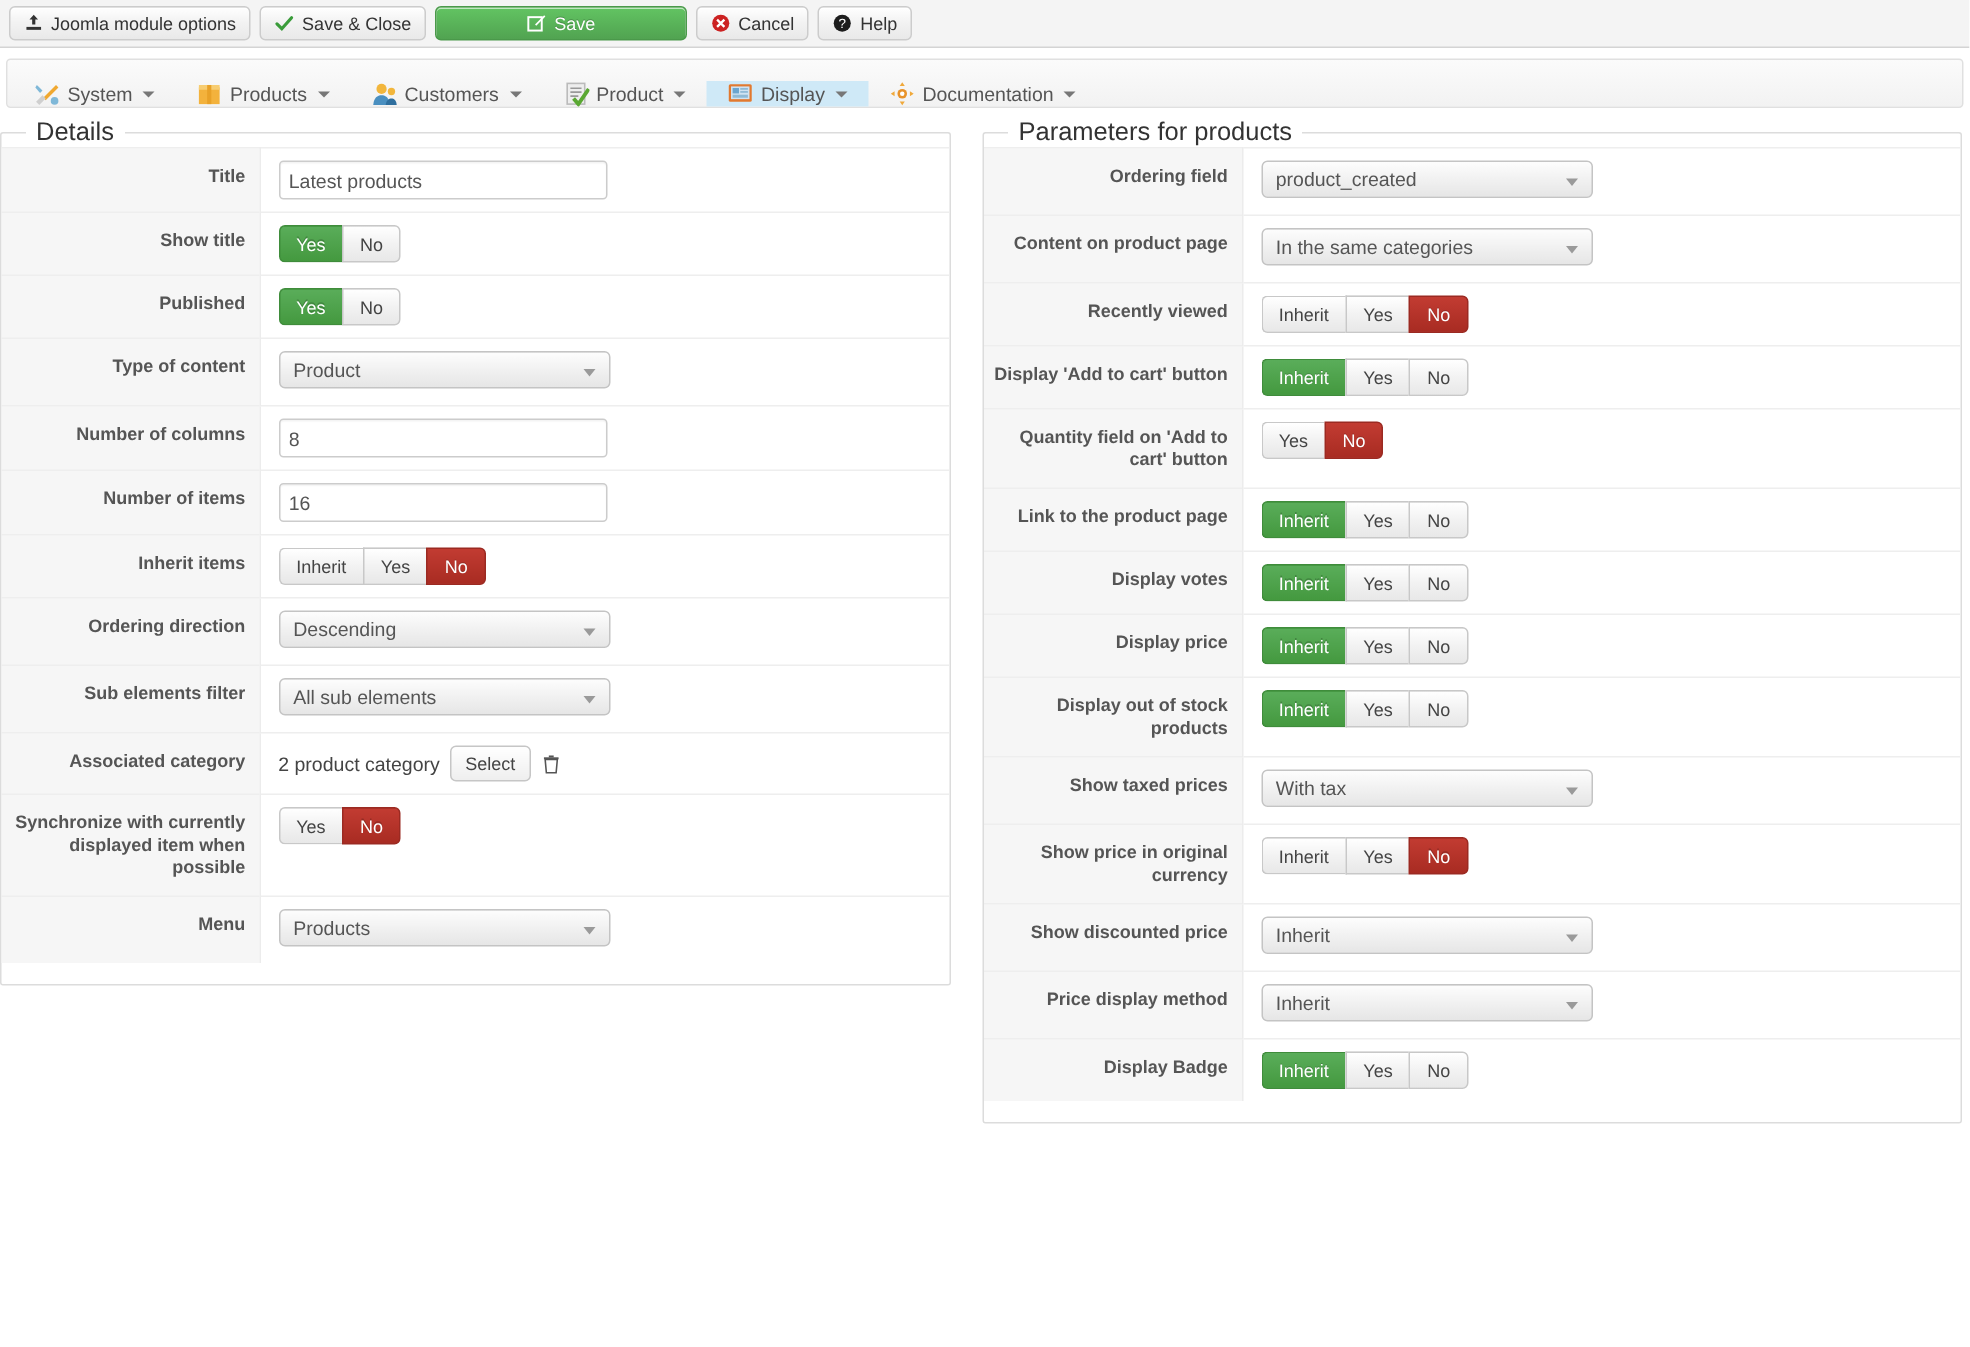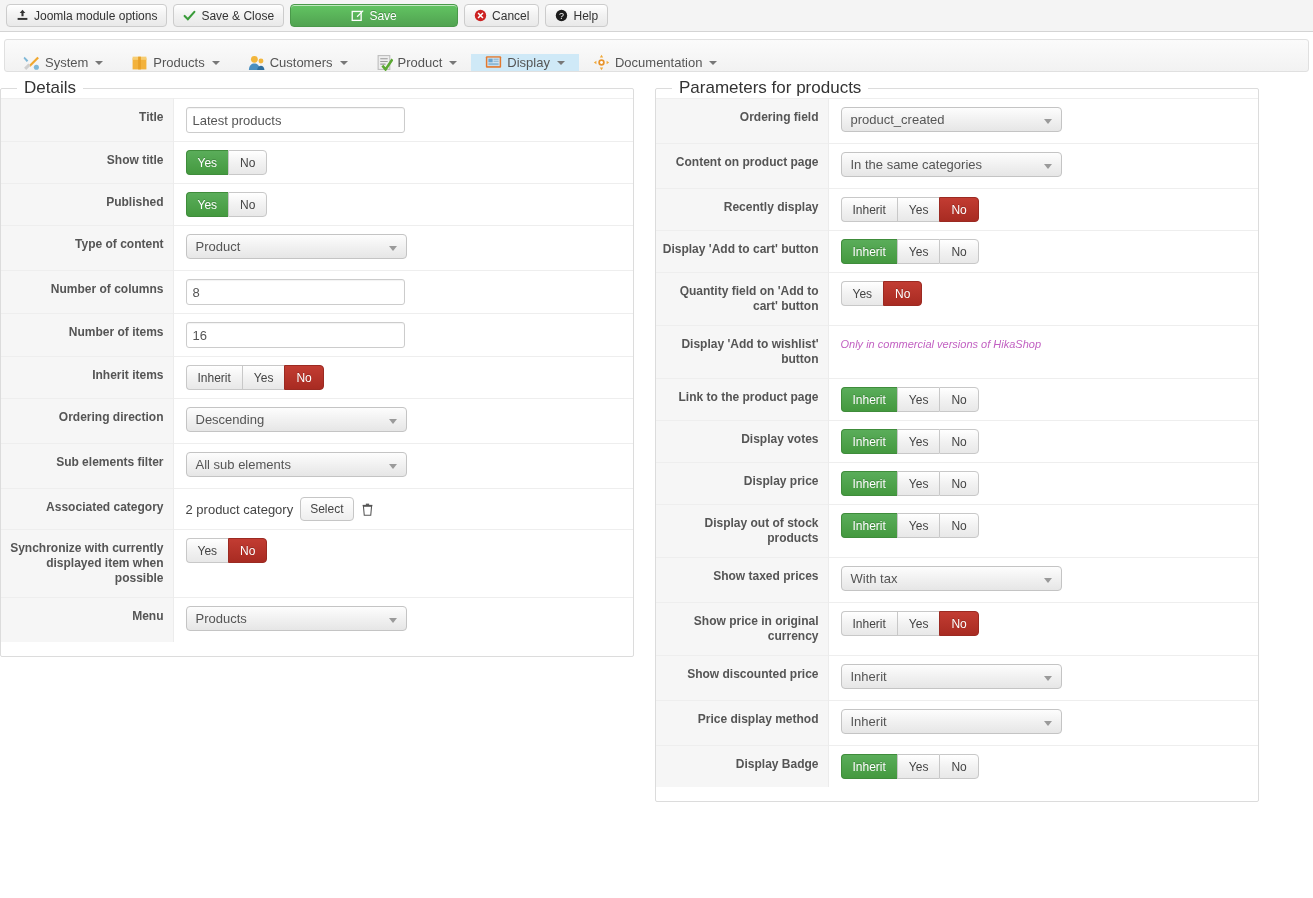--- a/index.html
+++ b/index.html
@@ -90,21 +90,21 @@
     padding: 0 0 14px 0;
     background: #ffffff;
   }
   fieldset.panel > legend {
     font-size: 17px;
     color: #333333;
     padding: 0 7px;
     margin-left: 16px;
   }
   #panel-details { left: 0; top: 6px; width: 634px; }
-  #panel-params  { left: 655px; top: 6px; width: 604px; }
+  #panel-params  { left: 655px; top: 6px; width: 653px; }
 
   table.form { width: 100%; border-collapse: collapse; }
   table.form td { vertical-align: top; border-top: 1px solid #eeeeee; }
   table.form tr:first-child td { border-top: 1px solid #eeeeee; }
   td.lbl {
     background: #f6f6f6;
     border-right: 1px solid #ececec;
     text-align: right;
     font-weight: bold;
     color: #555555;
@@ -416,47 +416,41 @@
       <tbody id="params-body">
           <tr>
             <td class="lbl">Ordering field</td>
             <td class="val"><div class="sel"><span>product_created</span><span class="arr"></span></div></td>
           </tr>
           <tr>
             <td class="lbl">Content on product page</td>
             <td class="val"><div class="sel"><span>In the same categories</span><span class="arr"></span></div></td>
           </tr>
           <tr>
-            <td class="lbl">Recently display</td>
+            <td class="lbl">Recently viewed</td>
             <td class="val"><div class="grp">
                 <span class="opt">Inherit</span>
                 <span class="opt">Yes</span>
                 <span class="opt on-red">No</span>
               </div></td>
           </tr>
           <tr>
             <td class="lbl">Display 'Add to cart' button</td>
             <td class="val"><div class="grp">
                 <span class="opt on-green">Inherit</span>
                 <span class="opt">Yes</span>
                 <span class="opt">No</span>
               </div></td>
           </tr>
           <tr>
             <td class="lbl">Quantity field on 'Add to cart' button</td>
             <td class="val"><div class="grp">
                 <span class="opt">Yes</span>
                 <span class="opt on-red">No</span>
               </div></td>
-          </tr>
-          <tr>
-            <td class="lbl">Display 'Add to wishlist' button</td>
-            <td class="val">
-              <div class="note">Only in commercial versions of HikaShop</div>
-            </td>
           </tr>
           <tr>
             <td class="lbl">Link to the product page</td>
             <td class="val"><div class="grp">
                 <span class="opt on-green">Inherit</span>
                 <span class="opt">Yes</span>
                 <span class="opt">No</span>
               </div></td>
           </tr>
           <tr>

